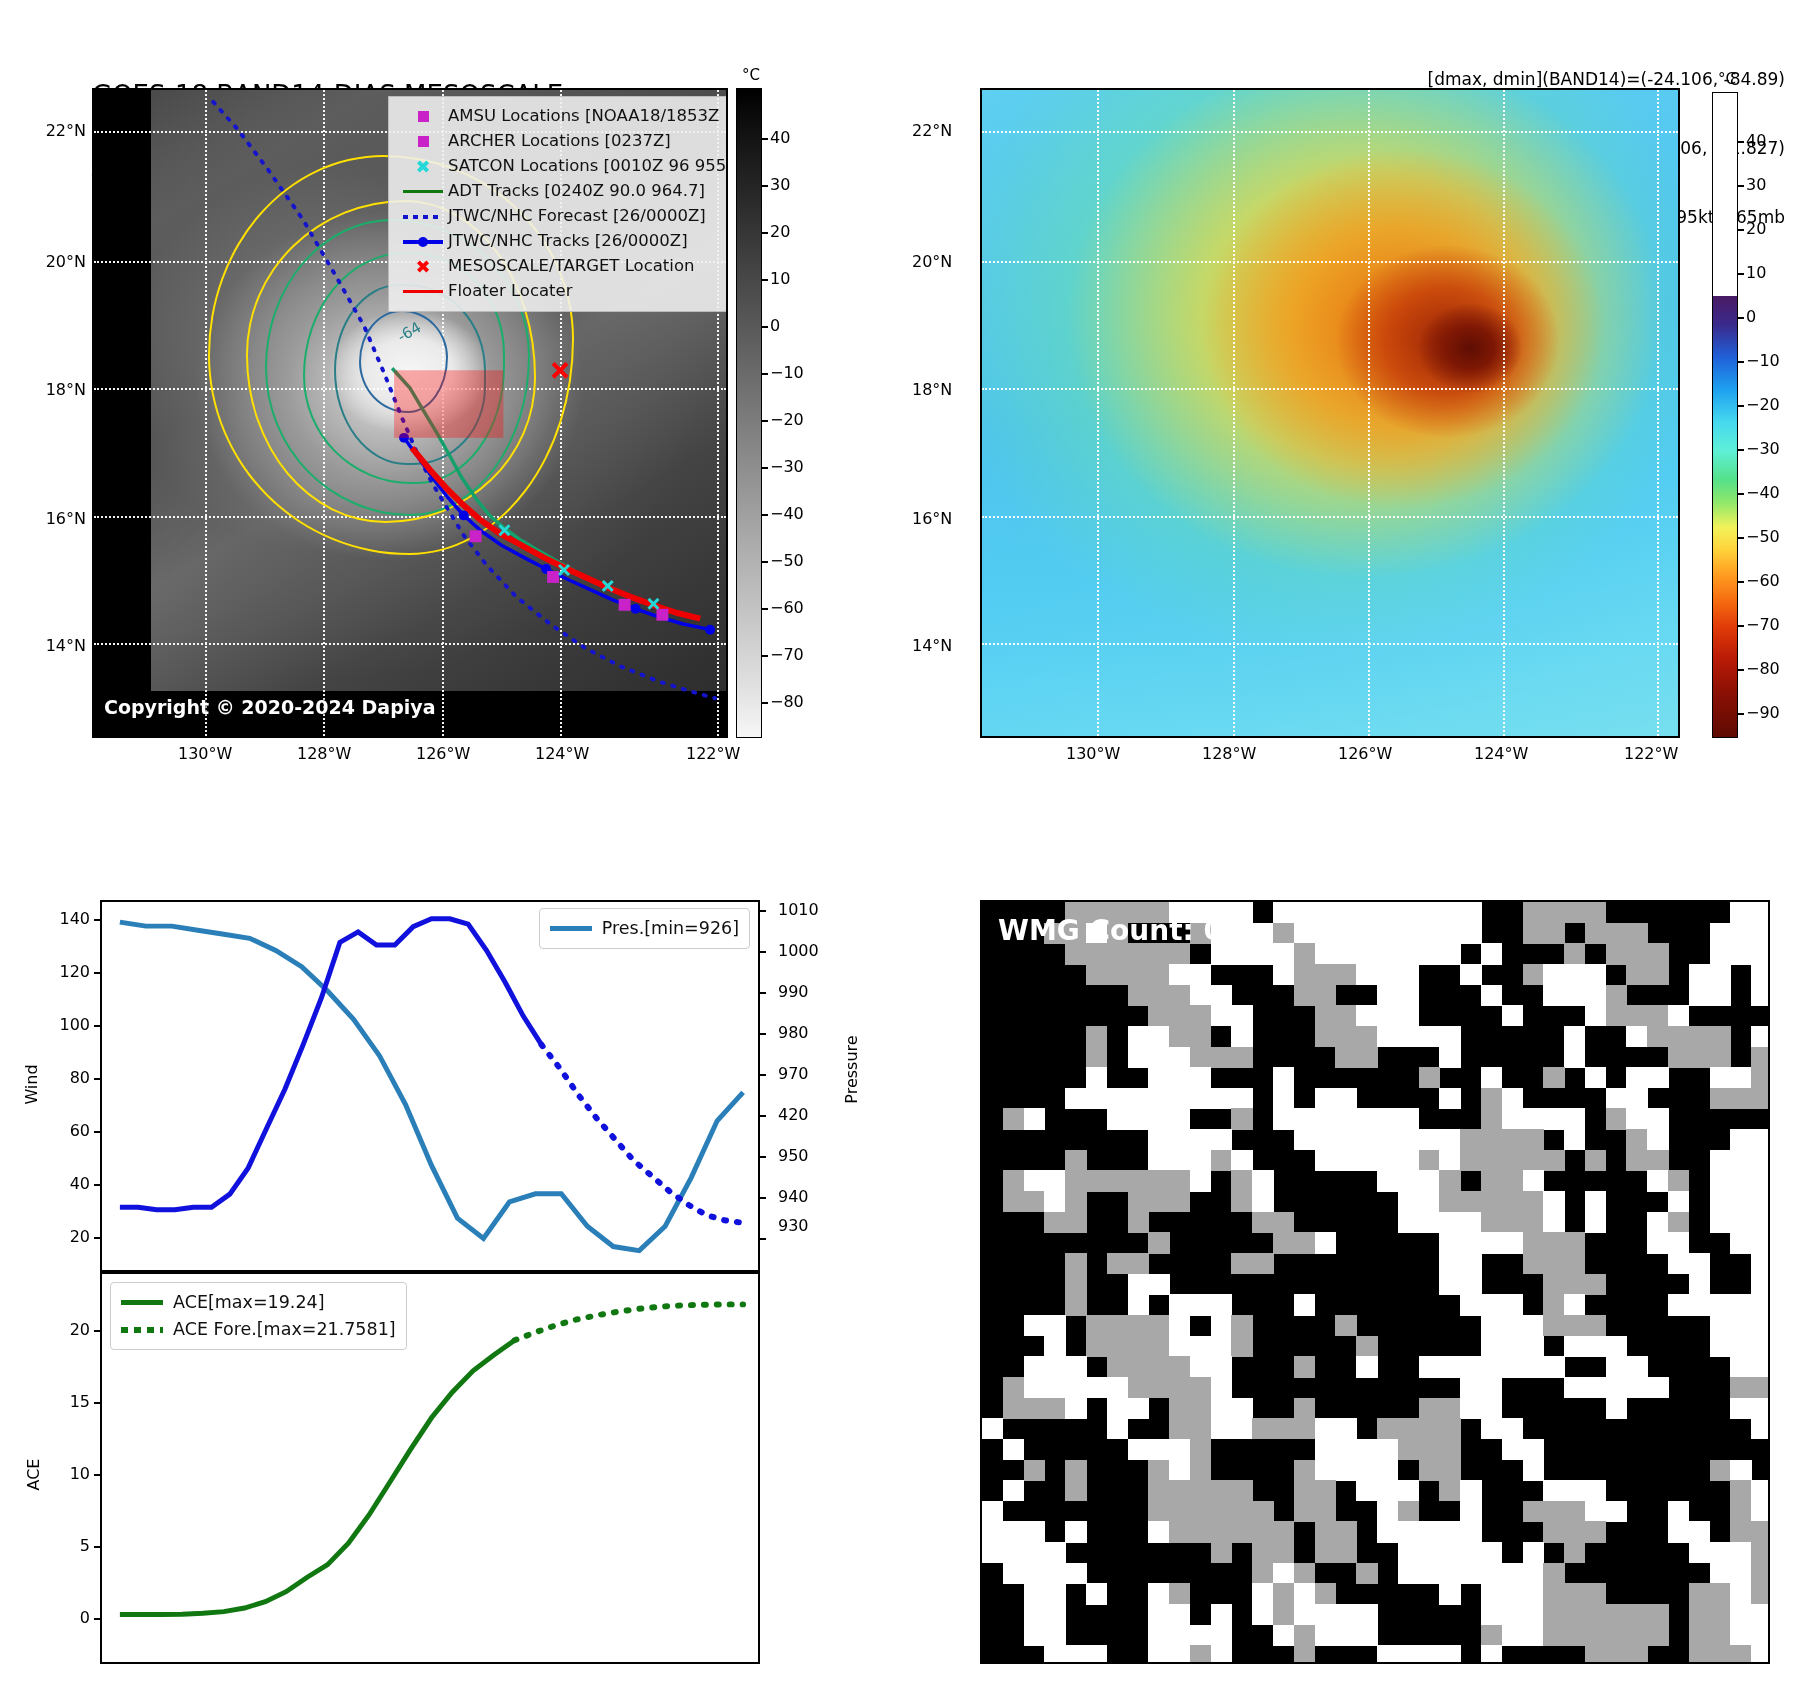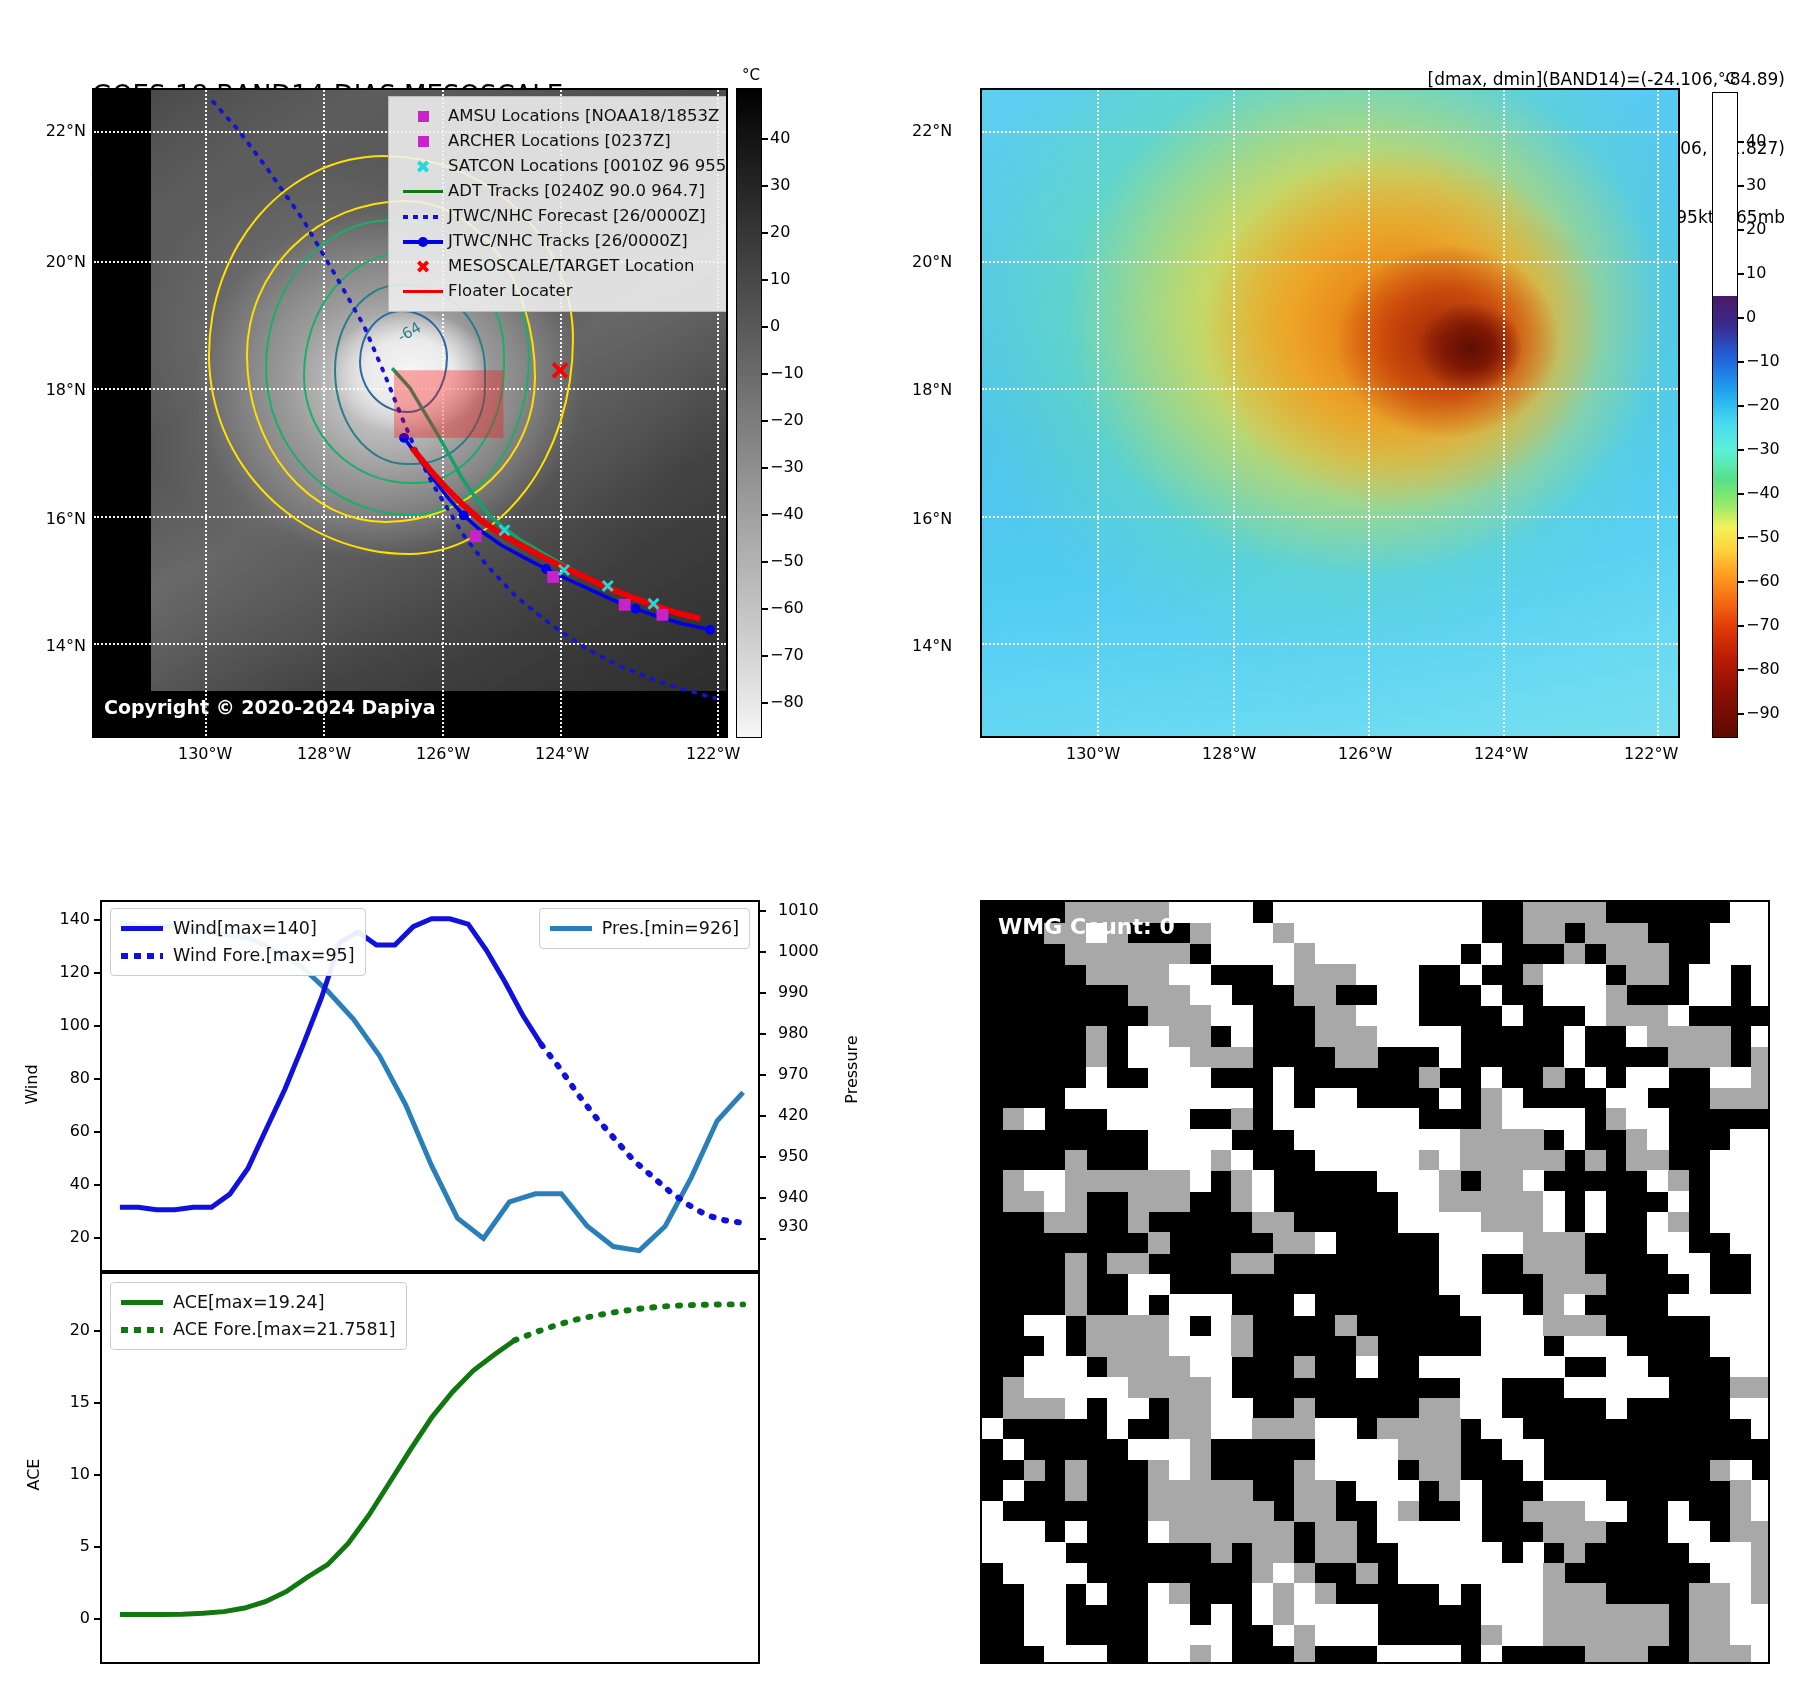--- a/index.html
+++ b/index.html
@@ -131,21 +131,21 @@
      background: repeating-linear-gradient(to right,#117711 0 7px, transparent 7px 13px); }
 
   .tick-mark-l { position: absolute; left: -8px; width: 8px; height: 2px; background: #000; }
   .tick-mark-r { position: absolute; right: -8px; width: 8px; height: 2px; background: #000; }
   .yl { position: absolute; font-size: 16px; color: #000; text-align: right; white-space: nowrap; }
   .yr { position: absolute; font-size: 16px; color: #000; text-align: left; white-space: nowrap; }
   .rot { transform: rotate(-90deg); transform-origin: 50% 50%; }
 
   
   #wmg-canvas { position: absolute; left:0; top:0; width:100%; height:100%; background:#000; }
-  #wmg-label { position: absolute; color: #fff; font-weight: 700; font-size: 22px; }
+  #wmg-label { position: absolute; color: #fff; font-weight: 700; font-size: 28px; }
   .wmg-cell { position: absolute; }
 </style>
 </head>
 <body>
 
 <div id="page">
 
   <div class="ttl" style="position:absolute;left:92px;top:20px;">
     <div>GOES-18 BAND14-DIAS MESOSCALE</div>
     <div>Time: 2024/10/26 03:13:26Z</div>
@@ -372,34 +372,20 @@
         <div class="tick-mark-r" style="top:49px;"></div>
       <div class="tick-mark-r" style="top:90px;"></div>
         <div class="tick-mark-r" style="top:131px;"></div>
       <div class="tick-mark-r" style="top:172px;"></div>
         <div class="tick-mark-r" style="top:213px;"></div>
       <div class="tick-mark-r" style="top:254px;"></div>
         <div class="tick-mark-r" style="top:295px;"></div>
       <div class="tick-mark-r" style="top:336px;"></div>
     </div>
 
-    <div class="chart-legend" style="left:8px;top:6px;">
-      <div class="row">
-        <span class="gly">
-            <span class="lg-blue-solid"></span>
-          </span>
-        <span>Wind[max=140]</span>
-      </div>
-      <div class="row">
-        <span class="gly">
-            <span class="lg-blue-dot"></span>
-          </span>
-        <span>Wind Fore.[max=95]</span>
-      </div>
-    </div>
     <div class="chart-legend" style="right:8px;top:6px;">
       <div class="row">
         <span class="gly">
             <span class="lg-teal-solid"></span>
           </span>
         <span>Pres.[min=926]</span>
       </div>
     </div>
   </div>
 

